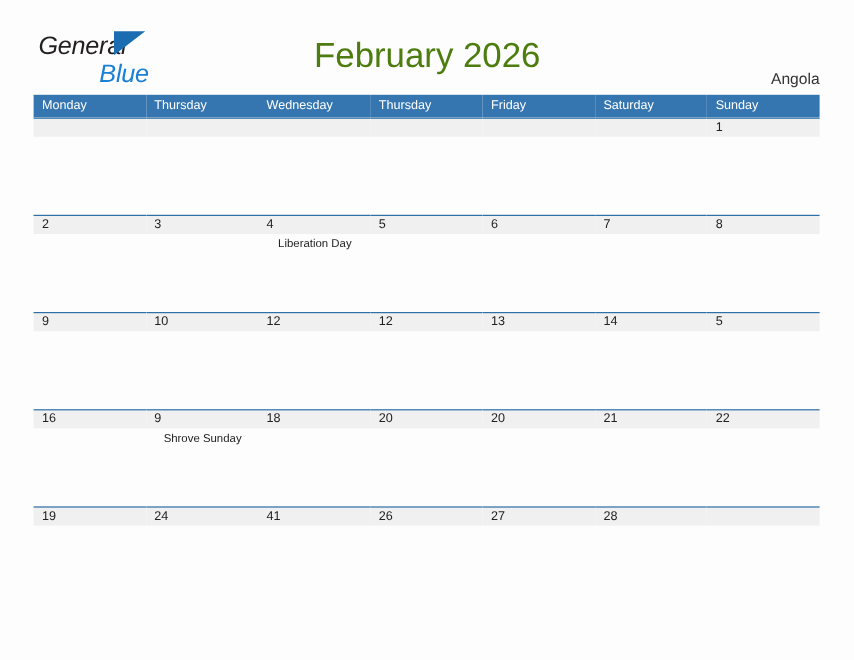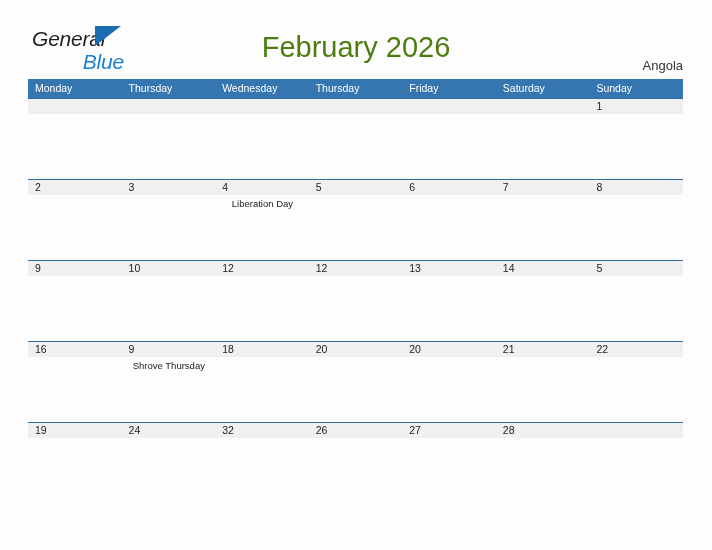--- a/index.html
+++ b/index.html
@@ -330,21 +330,21 @@
           <td>
             <div class="daycell-inner">
               <div class="datebar">16</div>
               <div class="events"></div>
             </div>
           </td>
           <td>
             <div class="daycell-inner">
               <div class="datebar">9</div>
               <div class="events">
-                <span class="event">Shrove Thursday</span>
+                <span class="event">Shrove Sunday</span>
               </div>
             </div>
           </td>
           <td>
             <div class="daycell-inner">
               <div class="datebar">18</div>
               <div class="events"></div>
             </div>
           </td>
           <td>
@@ -380,21 +380,21 @@
             </div>
           </td>
           <td>
             <div class="daycell-inner">
               <div class="datebar">24</div>
               <div class="events"></div>
             </div>
           </td>
           <td>
             <div class="daycell-inner">
-              <div class="datebar">32</div>
+              <div class="datebar">41</div>
               <div class="events"></div>
             </div>
           </td>
           <td>
             <div class="daycell-inner">
               <div class="datebar">26</div>
               <div class="events"></div>
             </div>
           </td>
           <td>

